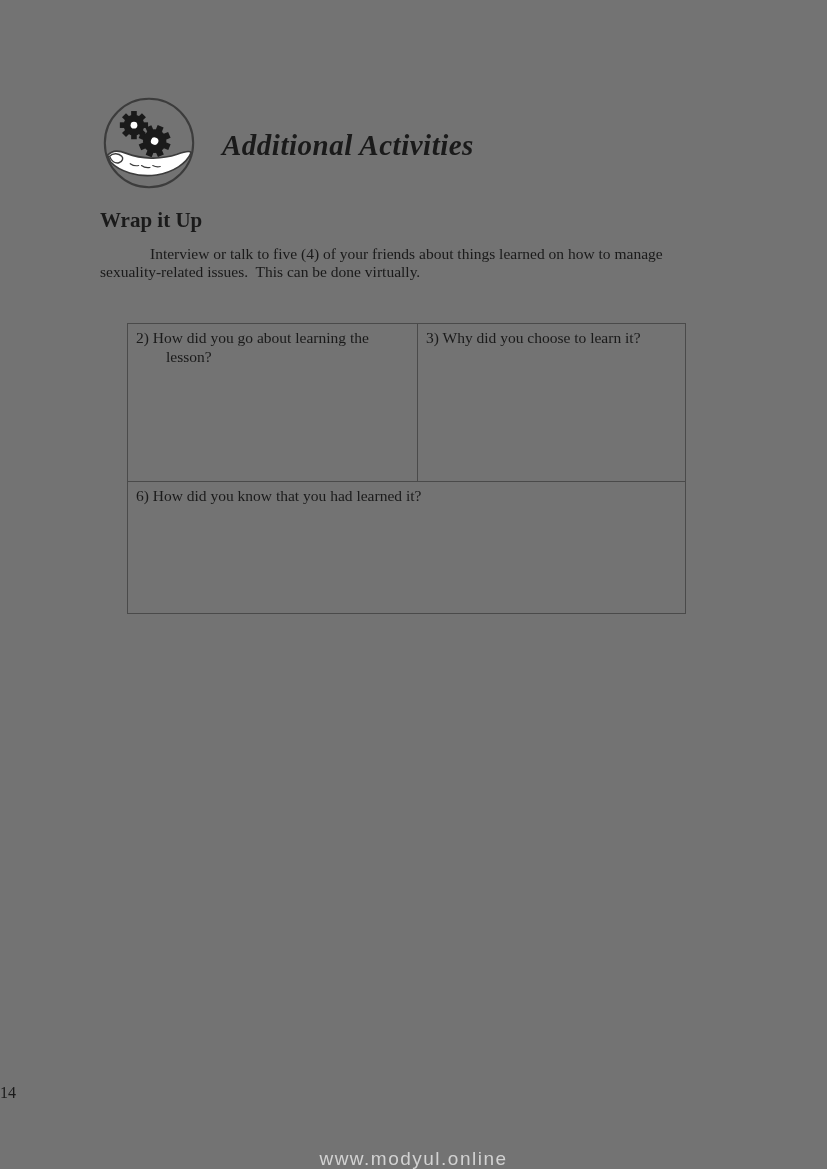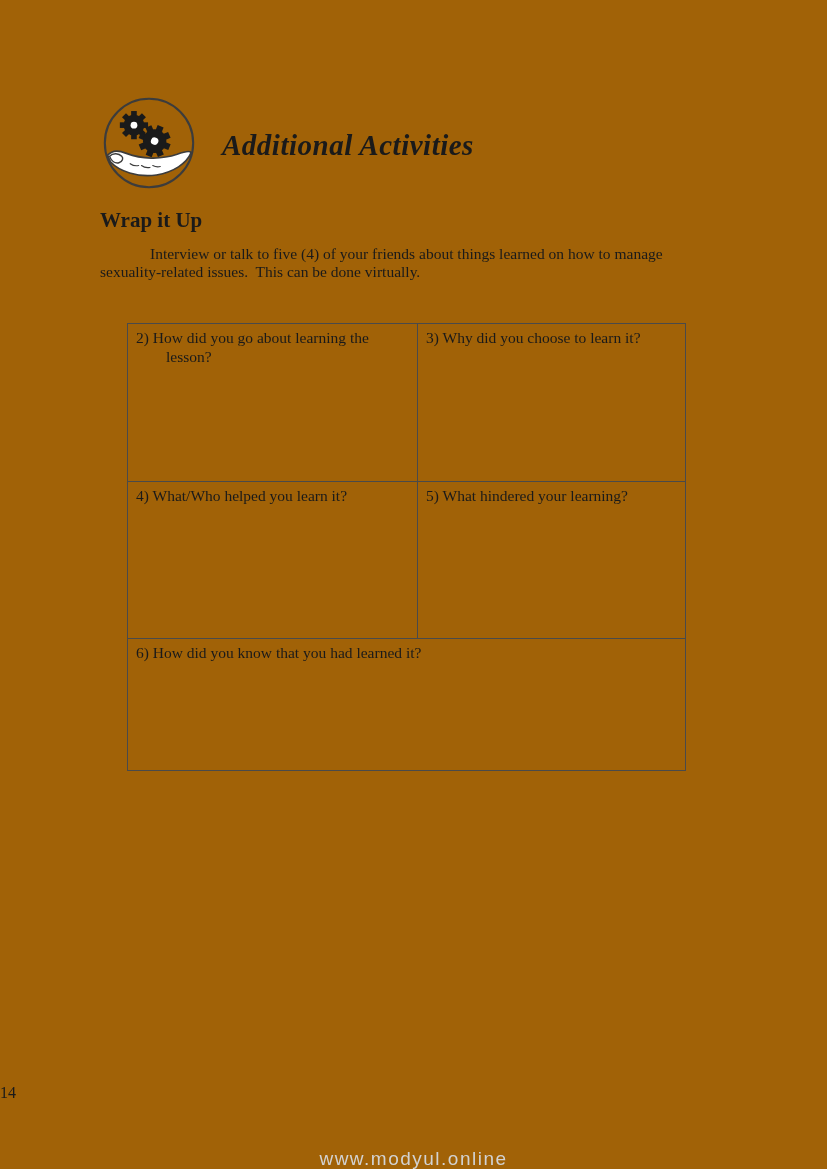--- a/index.html
+++ b/index.html
@@ -2,21 +2,21 @@
 <html><head>
 <meta charset="utf-8">
 <style>
   * { margin: 0; padding: 0; box-sizing: border-box; }
   html, body { background: #888; }
   .page {
     position: relative;
     width: 827px;
     height: 1169px;
     margin: 0 auto;
-    background: #a16207;
+    background: #737373;
     font-family: "Liberation Serif", serif;
     color: #1a1a1a;
     overflow: hidden;
   }
 
   
   .icon-wrap {
     position: absolute;
     left: 102px;
     top: 96px;
@@ -156,24 +156,20 @@
   <table class="worksheet">
     <colgroup>
         <col class="c1">
         <col class="c2">
       </colgroup>
     <tbody>
       <tr class="r2">
         <td>2) How did you go about learning the lesson?</td>
         <td>3) Why did you choose to learn it?</td>
       </tr>
-      <tr class="r3">
-        <td>4) What/Who helped you learn it?</td>
-        <td>5) What hindered your learning?</td>
-      </tr>
       <tr class="r4">
         <td colspan="2">6) How did you know that you had learned it?</td>
       </tr>
     </tbody>
   </table>
 
   <div class="page-number">14</div>
   <div class="watermark">www.modyul.online</div>
 
 </div>

